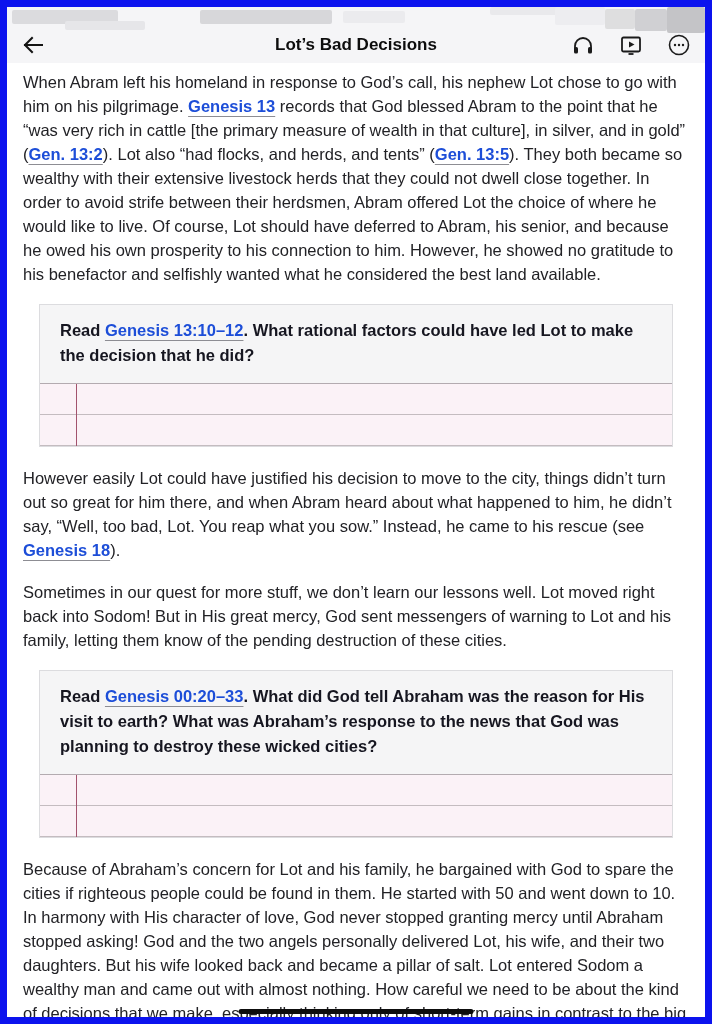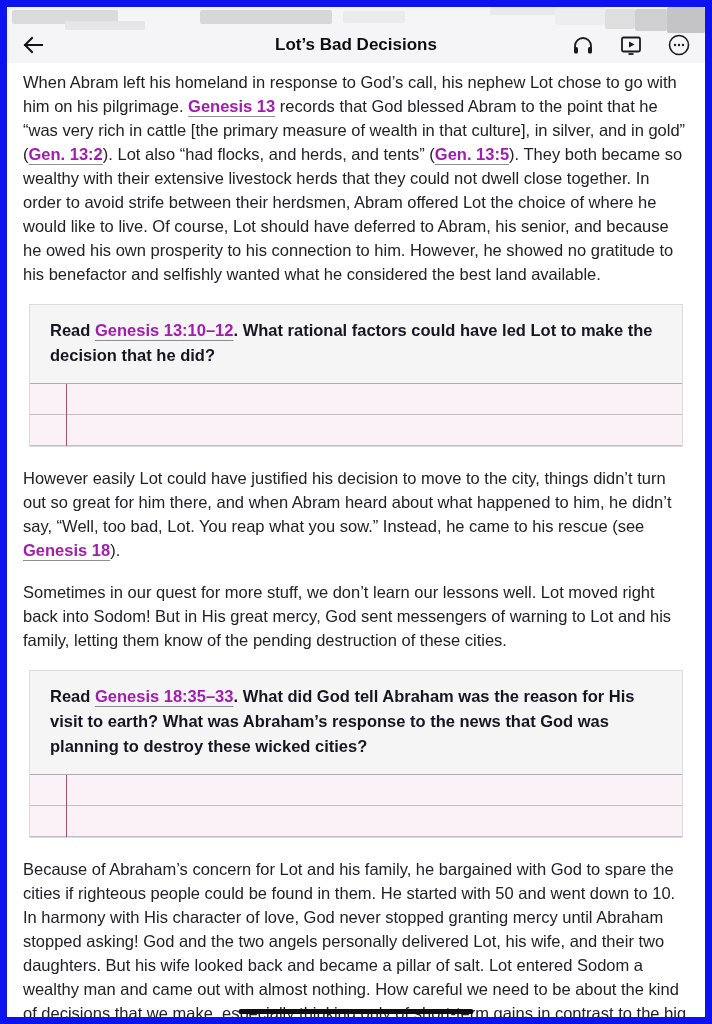--- a/index.html
+++ b/index.html
@@ -25,29 +25,29 @@
   }
   .icon-btn{background:none;border:none;padding:2px;margin:0;cursor:pointer;display:flex;align-items:center;justify-content:center;}
   .hdr-actions{margin-left:auto;display:flex;align-items:center;gap:20px;}
   .icon-btn svg{display:block;}
   
   .content{
     padding:7px 16px 0;
     font-size:16.5px;line-height:24px;color:#222226;
   }
   .content p{margin:0 0 18px;}
-  .ref{font-weight:700;color:#a21caf;text-align:right;}
+  .ref{font-weight:700;color:#1d4ed8;text-align:right;}
   .ref.u{
     text-decoration:underline;
     text-decoration-color:#8d8d93;
     text-decoration-thickness:1px;
     text-underline-offset:4px;
   }
   
-  .qbox{border:1px solid #dcdcdf;margin:1px 6px 19px;}
+  .qbox{border:1px solid #dcdcdf;margin:1px 16px 19px;}
   .qtext{
     background:#f5f5f6;
     padding:13px 20px 15px;
     font-weight:700;font-size:16.5px;line-height:25px;color:#161620;
   }
   .qlines{position:relative;background:#fbf2f7;border-top:1px solid #b3abb0;}
   .qrow{height:30px;border-bottom:1px solid #c4bcc0;}
   .qrow:last-of-type{border-bottom:none;}
   .vline{position:absolute;top:0;bottom:0;left:36px;width:1px;background:#a2536d;}
   
@@ -122,21 +122,21 @@
         <div class="qtext"><span>Read </span><span class="ref u">Genesis 13:10–12</span><span>. What rational factors could have led Lot to make the decision that he did?</span></div>
         <div class="qlines">
           <div class="qrow"></div>
           <div class="qrow"></div>
           <div class="vline"></div>
         </div>
       </div>
       <p><span>However easily Lot could have justified his decision to move to the city, things didn’t turn out so great for him there, and when Abram heard about what happened to him, he didn’t say, “Well, too bad, Lot. You reap what you sow.” Instead, he came to his rescue (see </span><span class="ref u">Genesis 18</span><span>).</span></p>
       <p><span>Sometimes in our quest for more stuff, we don’t learn our lessons well. Lot moved right back into Sodom! But in His great mercy, God sent messengers of warning to Lot and his family, letting them know of the pending destruction of these cities.</span></p>
       <div class="qbox">
-        <div class="qtext"><span>Read </span><span class="ref u">Genesis 18:35–33</span><span>. What did God tell Abraham was the reason for His visit to earth? What was Abraham’s response to the news that God was planning to destroy these wicked cities?</span></div>
+        <div class="qtext"><span>Read </span><span class="ref u">Genesis 00:20–33</span><span>. What did God tell Abraham was the reason for His visit to earth? What was Abraham’s response to the news that God was planning to destroy these wicked cities?</span></div>
         <div class="qlines">
           <div class="qrow"></div>
           <div class="qrow"></div>
           <div class="vline"></div>
         </div>
       </div>
       <p><span>Because of Abraham’s concern for Lot and his family, he bargained with God to spare the cities if righteous people could be found in them. He started with 50 and went down to 10. In harmony with His character of love, God never stopped granting mercy until Abraham stopped asking! God and the two angels personally delivered Lot, his wife, and their two daughters. But his wife looked back and became a pillar of salt. Lot entered Sodom a wealthy man and came out with almost nothing. How careful we need to be about the kind of decisions that we make, especially thinking only of short-term gains in contrast to the big picture (see </span></p>
     </div>
 
   <div class="home-indicator"></div>

